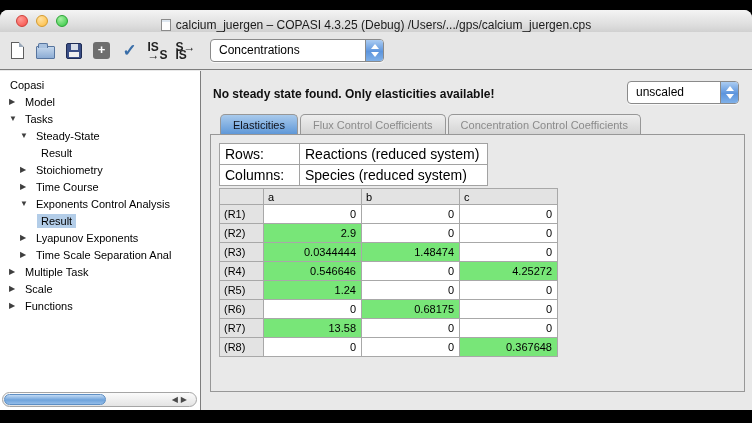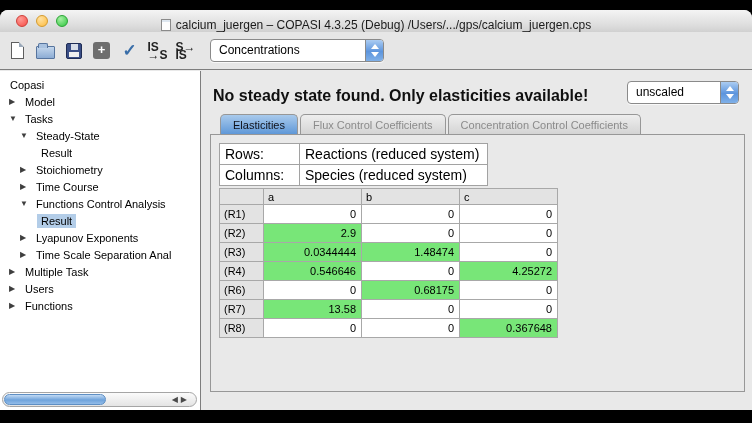--- a/index.html
+++ b/index.html
@@ -68,21 +68,21 @@
   .tree-item.selected .tree-label { background:#B3CDE8; }
 
   .hscroll { position:absolute; left:2px; right:3px; bottom:3px; height:15px;
              background:linear-gradient(#FBFBFB,#E4E4E4); border:1px solid #A5A5A5; border-radius:8px; }
   .hthumb { position:absolute; left:1px; top:1px; width:102px; height:11px; border-radius:6px;
             background:linear-gradient(#C2DAF4,#6FA3DB 55%,#92BCE9); border:1px solid #5E8FC4; }
   .hscroll-arrows { position:absolute; right:6px; top:2px; font-size:8px; color:#4A4A4A; letter-spacing:3px; }
 
   
   .main { position:absolute; left:202px; right:0; top:0; bottom:0; background:#E9E9E9; }
-  .message { position:absolute; left:11px; top:16px; font-size:16px; font-weight:bold; color:#101010; }
+  .message { position:absolute; left:11px; top:16px; font-size:12px; font-weight:bold; color:#101010; }
   .scale-combo { position:absolute; right:13px; top:10px; width:112px; }
 
   .tabbar { position:absolute; left:18px; top:43px; display:flex; z-index:2; }
   .tab { font-size:11px; padding:4px 12px 3px 12px; border:1px solid #979797; border-bottom:none;
          border-radius:5px 5px 0 0; background:linear-gradient(#EEEEEE,#D4D4D4); color:#8B8B8B; margin-right:2px; }
   .tab.active { background:linear-gradient(#A9CAEC,#5F98D8); color:#10121A; }
 
   .frame { position:absolute; left:8px; right:7px; top:63px; bottom:18px;
            border:1px solid #979797; background:#E9E9E9; }
 
@@ -174,41 +174,41 @@
             <div class="tree-item indent-2">
               <span class="tri">▶</span>
               <span class="tree-label">Stoichiometry</span>
             </div>
             <div class="tree-item indent-2">
               <span class="tri">▶</span>
               <span class="tree-label">Time Course</span>
             </div>
             <div class="tree-item indent-2">
               <span class="tri">▼</span>
-              <span class="tree-label">Functions Control Analysis</span>
+              <span class="tree-label">Exponents Control Analysis</span>
             </div>
             <div class="tree-item indent-3 selected">
               <span class="tri none"></span>
               <span class="tree-label">Result</span>
             </div>
             <div class="tree-item indent-2">
               <span class="tri">▶</span>
               <span class="tree-label">Lyapunov Exponents</span>
             </div>
             <div class="tree-item indent-2">
               <span class="tri">▶</span>
               <span class="tree-label">Time Scale Separation Anal</span>
             </div>
             <div class="tree-item indent-1">
               <span class="tri">▶</span>
               <span class="tree-label">Multiple Task</span>
             </div>
             <div class="tree-item indent-1">
               <span class="tri">▶</span>
-              <span class="tree-label">Users</span>
+              <span class="tree-label">Scale</span>
             </div>
             <div class="tree-item indent-1">
               <span class="tri">▶</span>
               <span class="tree-label">Functions</span>
             </div>
           </div>
         <div class="hscroll">
           <div class="hthumb"></div>
           <div class="hscroll-arrows">◀▶</div>
         </div>
@@ -269,20 +269,26 @@
                   <td class="val green">1.48474</td>
                   <td class="val">0</td>
                 </tr>
                 <tr>
                   <td class="rowh">(R4)</td>
                   <td class="val green">0.546646</td>
                   <td class="val">0</td>
                   <td class="val green">4.25272</td>
                 </tr>
                 <tr>
+                  <td class="rowh">(R5)</td>
+                  <td class="val green">1.24</td>
+                  <td class="val">0</td>
+                  <td class="val">0</td>
+                </tr>
+                <tr>
                   <td class="rowh">(R6)</td>
                   <td class="val">0</td>
                   <td class="val green">0.68175</td>
                   <td class="val">0</td>
                 </tr>
                 <tr>
                   <td class="rowh">(R7)</td>
                   <td class="val green">13.58</td>
                   <td class="val">0</td>
                   <td class="val">0</td>

